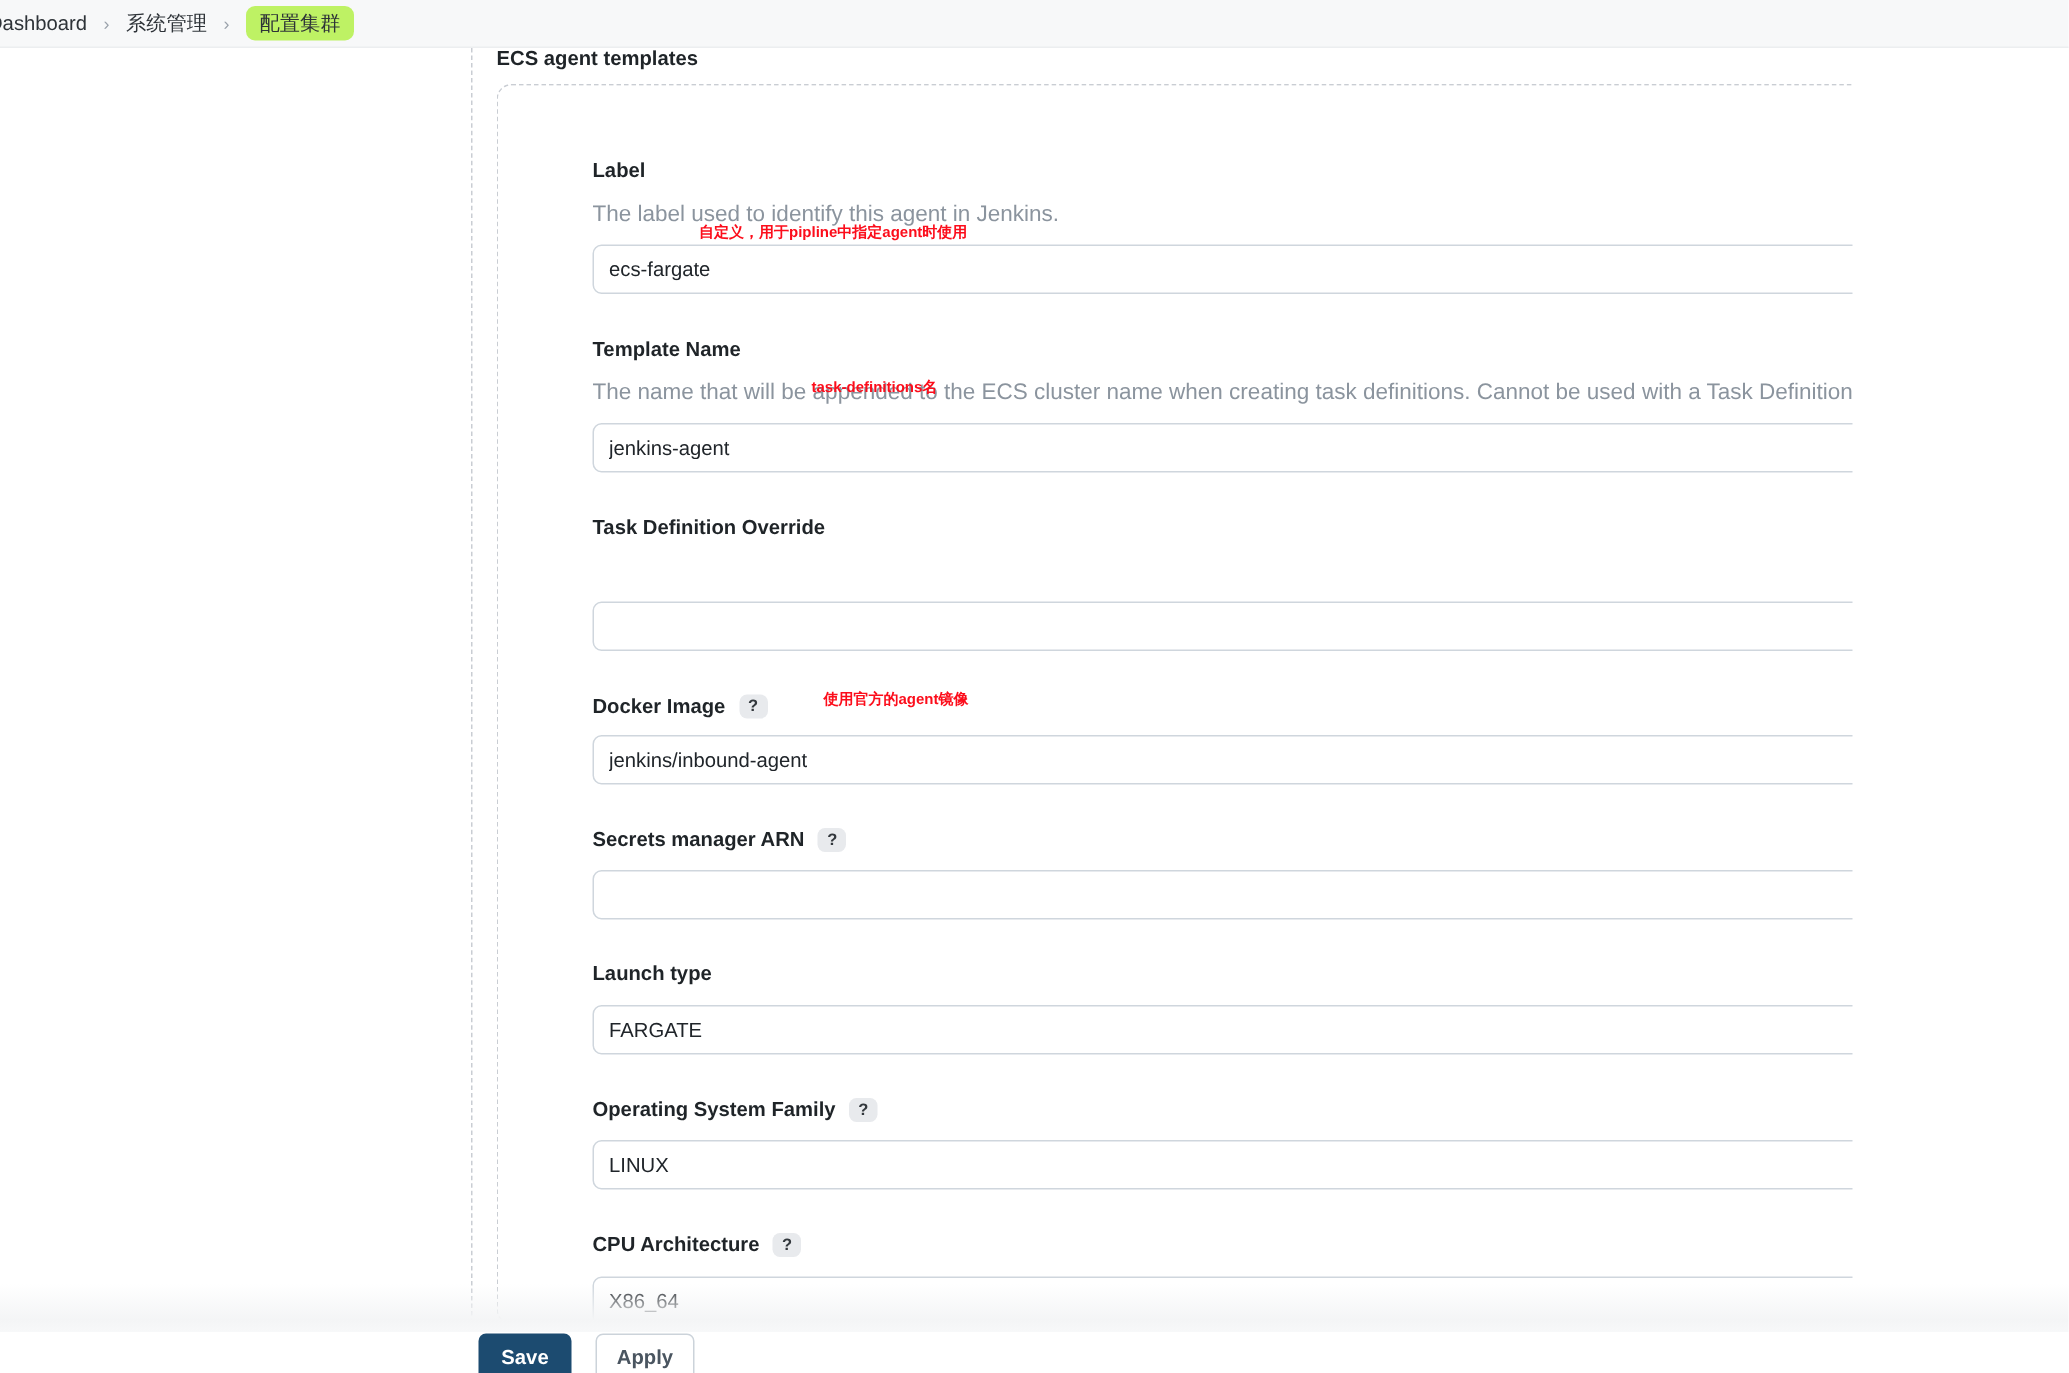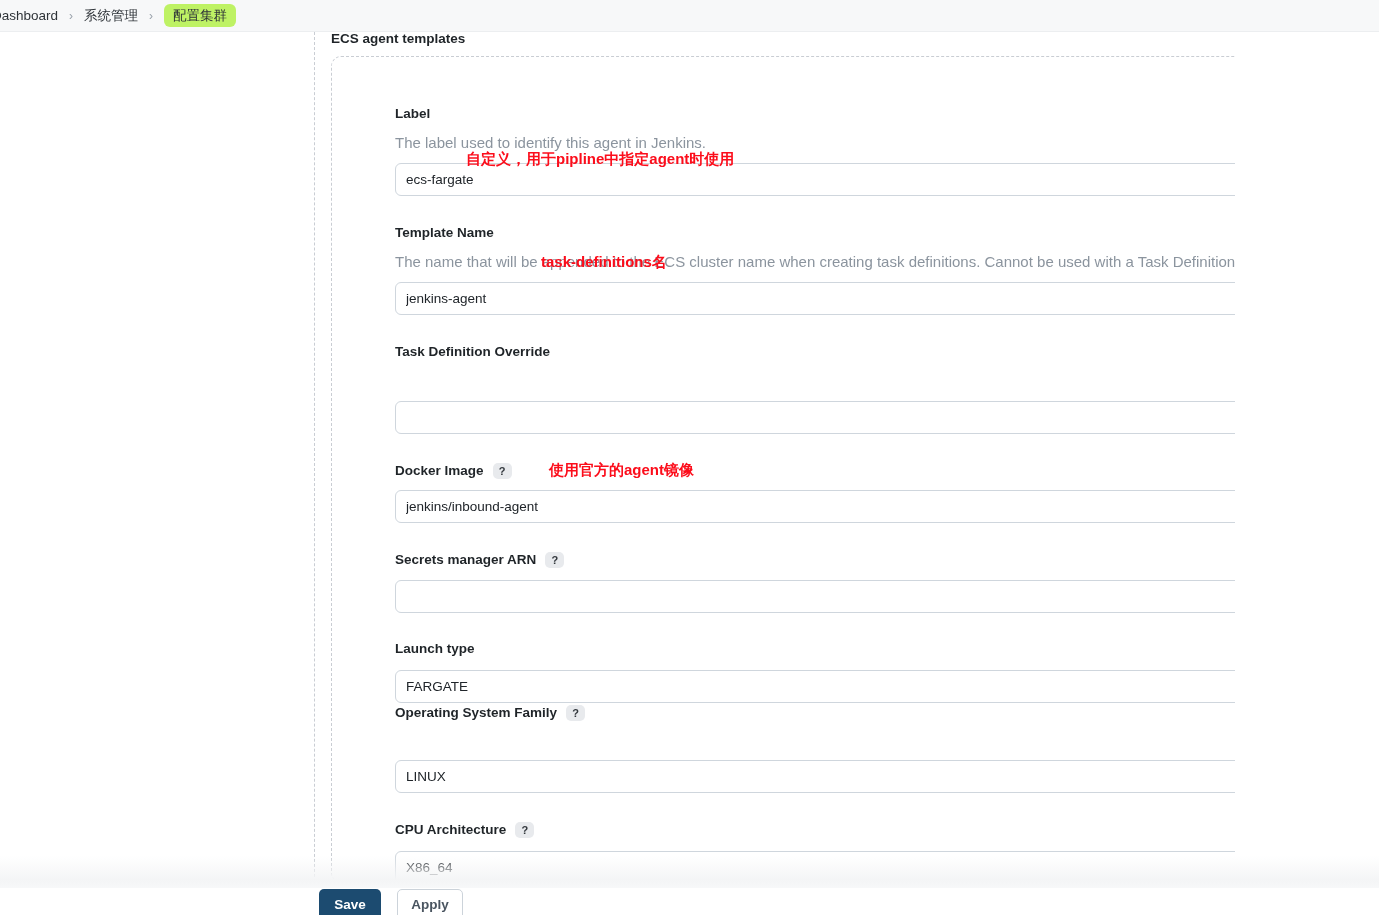--- a/index.html
+++ b/index.html
@@ -146,21 +146,21 @@
   .select-input {
     appearance: none;
     -webkit-appearance: none;
   }
   .text-input::placeholder { color: #b6bcc3; }
 
   
   .annotation {
     position: absolute;
     color: #fc0d1b;
-    font-size: 15px;
+    font-size: 10px;
     font-weight: 700;
     white-space: nowrap;
     line-height: 1;
     pointer-events: none;
   }
 
   
   #action-bar {
     position: absolute;
     left: 0; bottom: 0;
@@ -278,21 +278,21 @@
       <input class="text-input" type="text" value="" style="">
     </div>
 
     <div class="field" style="top:584px;">
       <div class="field-label">Launch type</div>
     </div>
     <div class="field" style="top:613px;">
       <div class="select-input">FARGATE</div>
     </div>
 
-    <div class="field" style="top:648px;">
+    <div class="field" style="top:675px;">
       <div class="field-label">
         <span>Operating System Family</span>
         <span class="help-badge">?</span>
       </div>
     </div>
     <div class="field" style="top:703px;">
       <div class="select-input">LINUX</div>
     </div>
 
     <div class="field" style="top:765px;">

